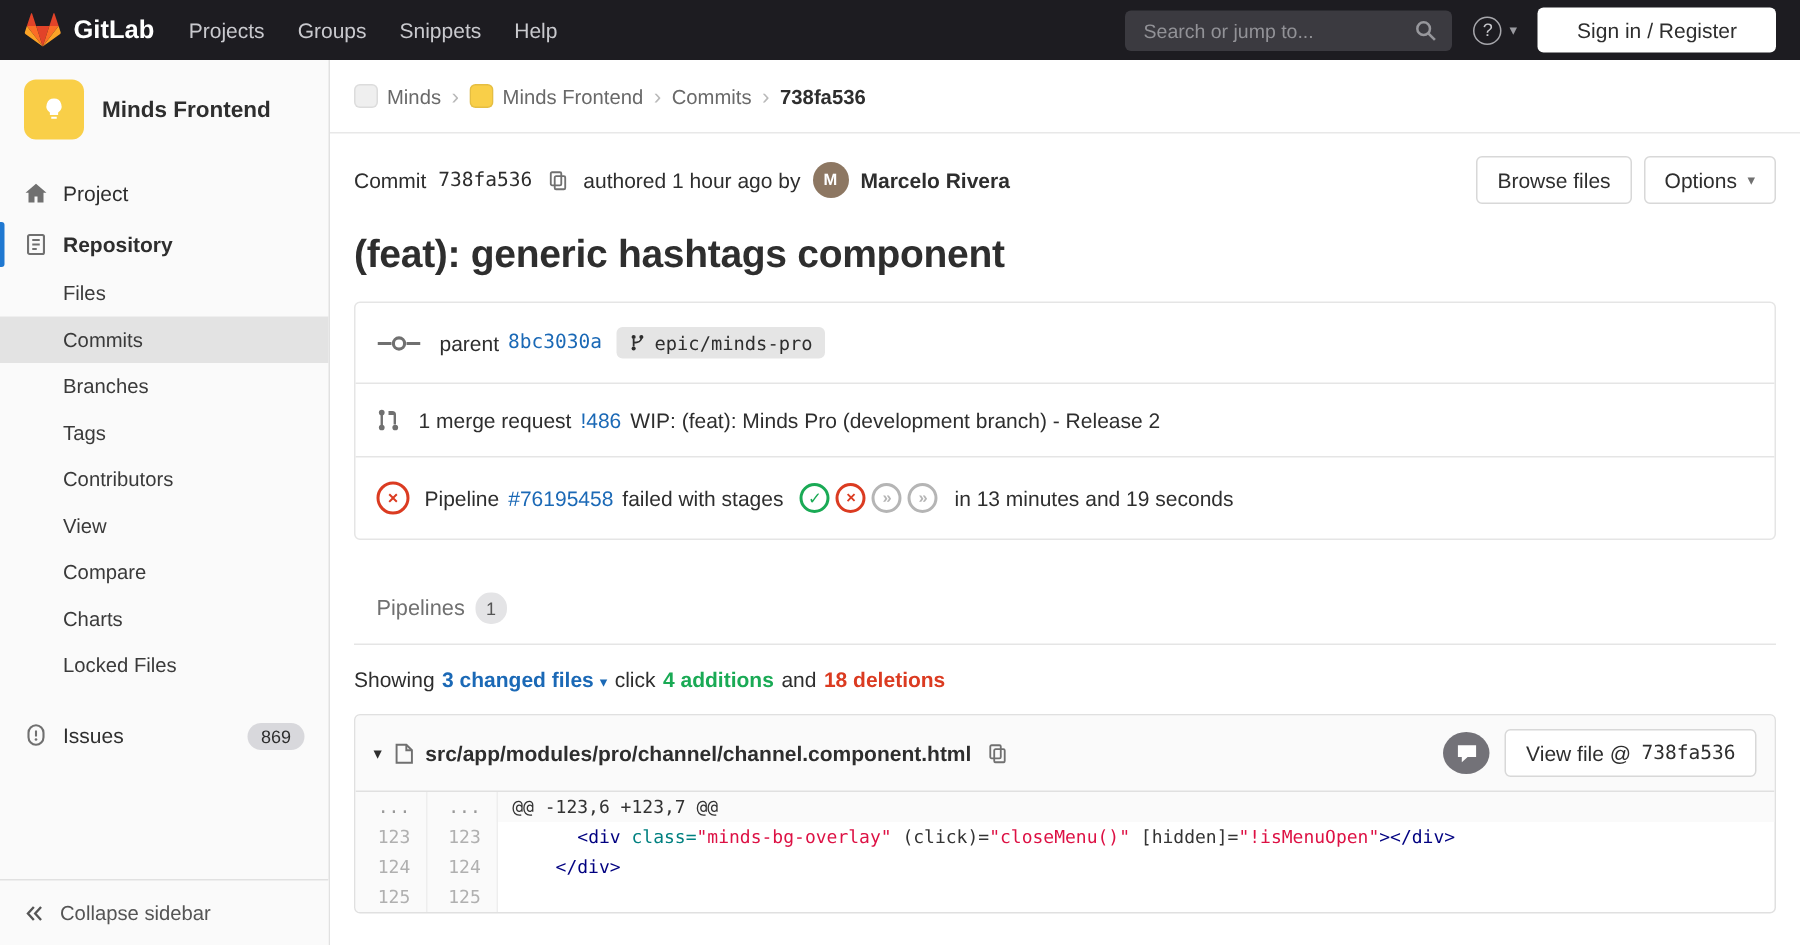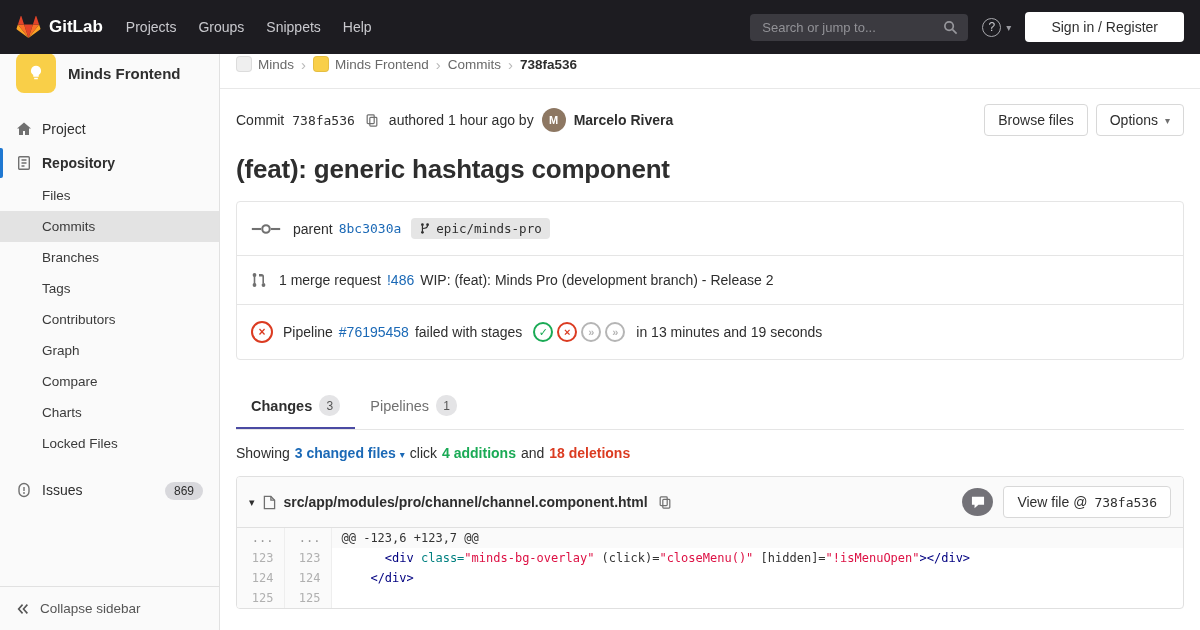--- a/index.html
+++ b/index.html
@@ -3,21 +3,21 @@
 <meta charset="utf-8">
 <style>
 *{box-sizing:border-box}
 html,body{margin:0;padding:0}
 body{width:1200px;height:630px;overflow:hidden;font-family:"Liberation Sans","DejaVu Sans",sans-serif;font-size:14px;color:#2e2e2e;background:#fff}
 a{text-decoration:none;color:inherit;cursor:pointer}
 button{font:inherit;cursor:pointer}
 .mono{font-family:"DejaVu Sans Mono","Liberation Mono",monospace}
 
 
-.navbar{position:fixed;top:0;left:0;width:1200px;height:54px;background:#1d1c21;display:flex;align-items:center;padding:0 16px;z-index:20}
+.navbar{position:fixed;top:0;left:0;width:1200px;height:40px;background:#1d1c21;display:flex;align-items:center;padding:0 16px;z-index:20}
 .logo{display:flex;align-items:center;gap:8px;margin-right:12px}
 .logo-text{color:#fff;font-weight:700;font-size:17px}
 .navbar-menu{display:flex;align-items:center}
 .nav-link{color:#c9c9ce;padding:0 11px;font-size:14px;line-height:40px}
 .nav-spacer{flex:1}
 .search-box{display:flex;align-items:center;width:218px;height:27px;background:#3b3a40;border-radius:4px;padding:0 10px;margin-right:14px}
 .search-input{flex:1;background:transparent;border:none;outline:none;color:#c9c9ce;font-size:13px;min-width:0}
 .search-input::placeholder{color:#929297}
 .help-menu{display:flex;align-items:center;gap:5px;margin-right:14px;color:#c9c9ce}
 .help-circle{width:19px;height:19px;border:1px solid #a7a7ac;border-radius:50%;display:flex;align-items:center;justify-content:center;font-size:12px}
@@ -186,21 +186,21 @@
       <a class="sb-item sb-sub">
         <span class="sb-label">Branches</span>
       </a>
       <a class="sb-item sb-sub">
         <span class="sb-label">Tags</span>
       </a>
       <a class="sb-item sb-sub">
         <span class="sb-label">Contributors</span>
       </a>
       <a class="sb-item sb-sub">
-        <span class="sb-label">Graph</span>
+        <span class="sb-label">View</span>
       </a>
       <a class="sb-item sb-sub">
         <span class="sb-label">Compare</span>
       </a>
       <a class="sb-item sb-sub">
         <span class="sb-label">Charts</span>
       </a>
       <a class="sb-item sb-sub">
         <span class="sb-label">Locked Files</span>
       </a>
@@ -318,24 +318,20 @@
             <span class="stage stage-success">✓</span>
             <span class="stage stage-failed">×</span>
             <span class="stage stage-skipped">»</span>
             <span class="stage stage-skipped">»</span>
           </span>
         <span>in 13 minutes and 19 seconds</span>
       </div>
     </div>
 
     <nav class="tabs">
-        <a class="tab tab-active">
-          <span>Changes</span>
-          <span class="tab-badge">3</span>
-        </a>
         <a class="tab">
           <span>Pipelines</span>
           <span class="tab-badge">1</span>
         </a>
       </nav>
 
     <div class="diff-toolbar">
       <div class="dt-left">
         <span>Showing</span>
         <a class="link" style="font-weight:600">

